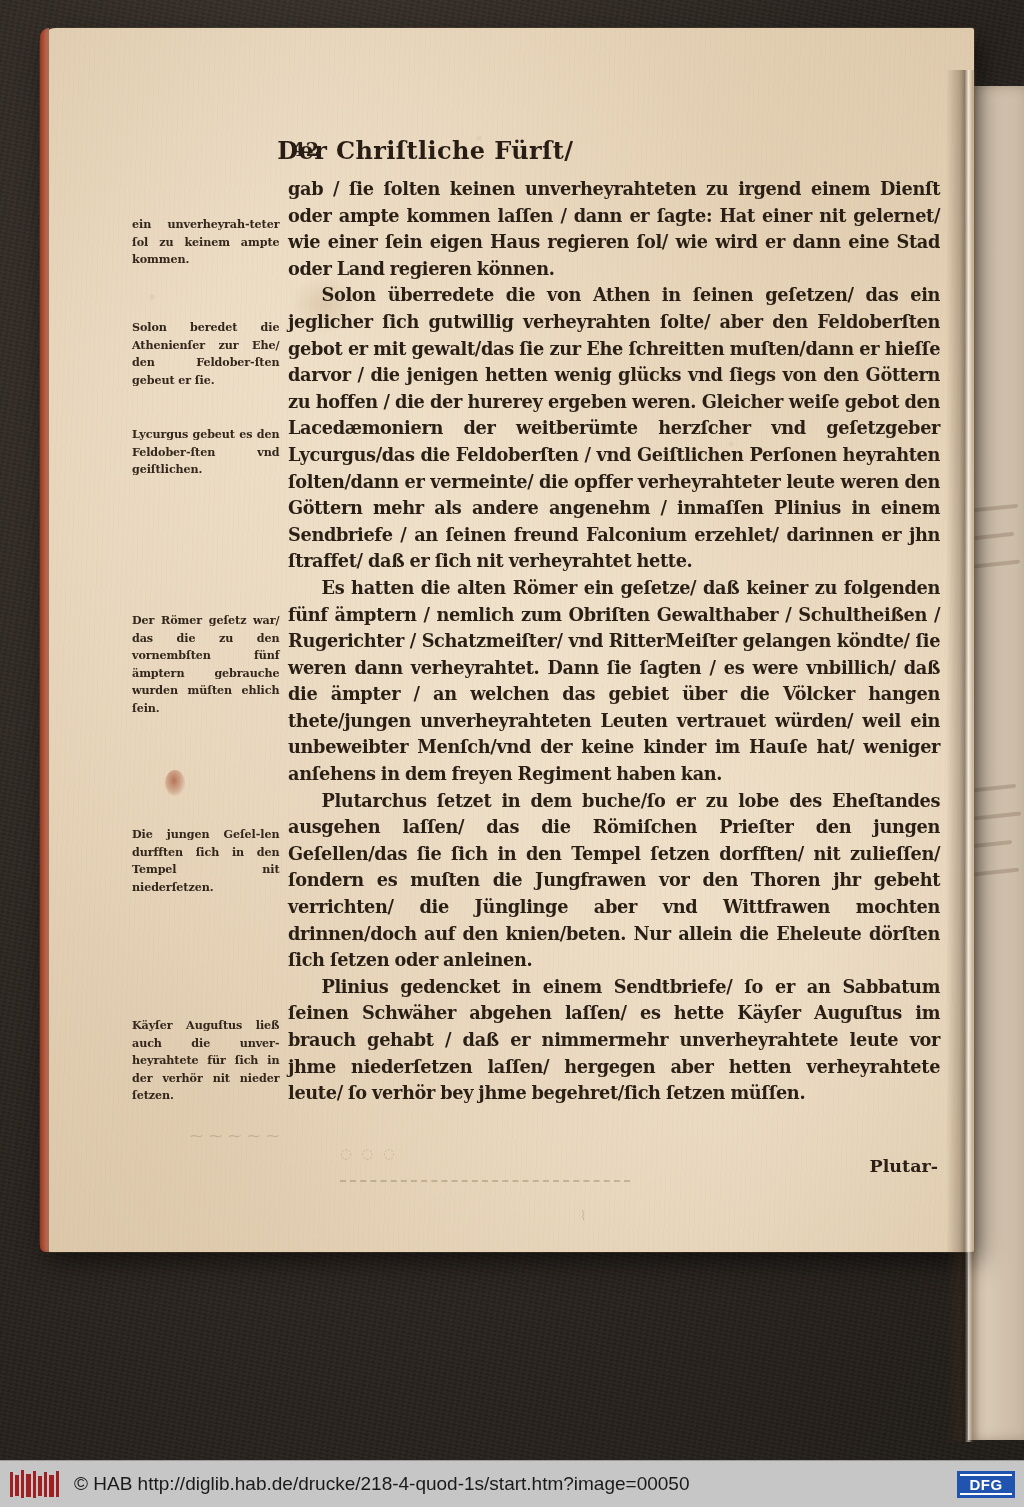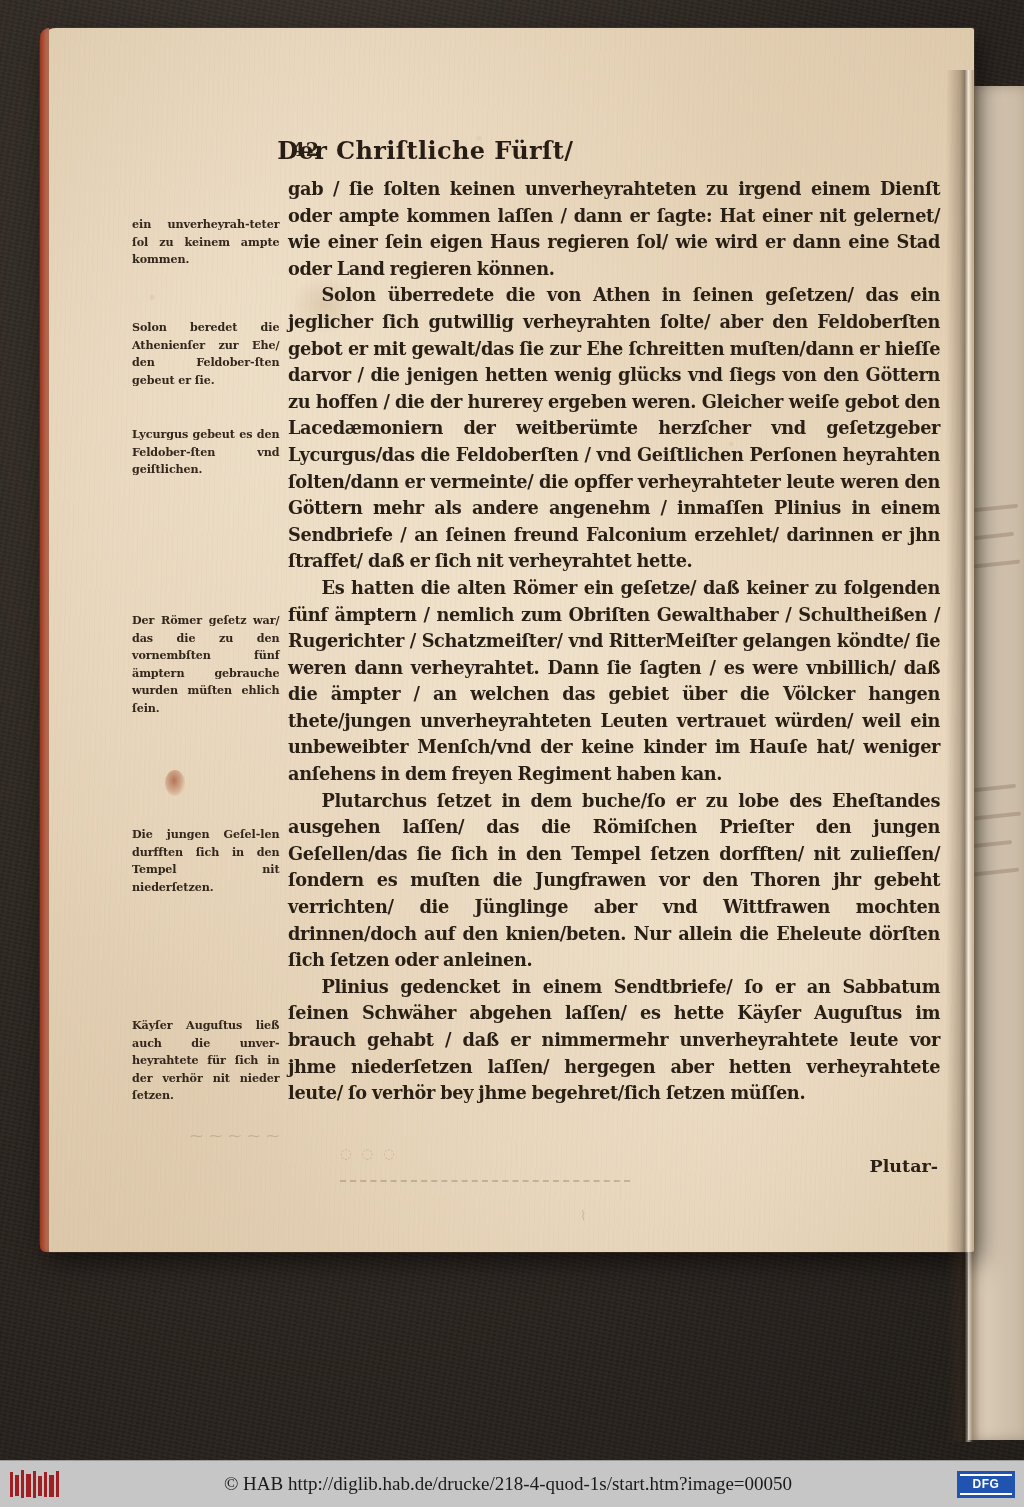--- a/index.html
+++ b/index.html
@@ -227,22 +227,21 @@
     align-items: center;
   }
   #hab-logo {
     width: 74px; height: 46px;
     display: flex; align-items: center; justify-content: center;
     flex: 0 0 auto;
   }
   #hab-logo svg { display: block; }
   #footer-credit {
     flex: 1 1 auto;
-    text-align: center;
-    font-family: Liberation Serif, serif;
+    font-family: Liberation Sans, sans-serif;
     font-size: 19px;
     color: #1a1a1a;
     padding-right: 6px;
     white-space: nowrap;
   }
   #dfg-logo {
     flex: 0 0 auto;
     width: 76px;
     display: flex; align-items: center; justify-content: center;
   }
@@ -258,21 +257,21 @@
     position: absolute;
     left: 3px; right: 3px;
     height: 2px;
     background: #fff;
   }
   #dfg-box::before { top: 3px; }
   #dfg-box::after  { bottom: 3px; }
   #dfg-text {
     font-family: "Liberation Sans", sans-serif;
     font-weight: 700;
-    font-size: 12px;
+    font-size: 15px;
     color: #ffffff;
     letter-spacing: .5px;
     line-height: 1;
   }
 </style>
 </head>
 <body>
 
 <div id="scan-backdrop"></div>
 

